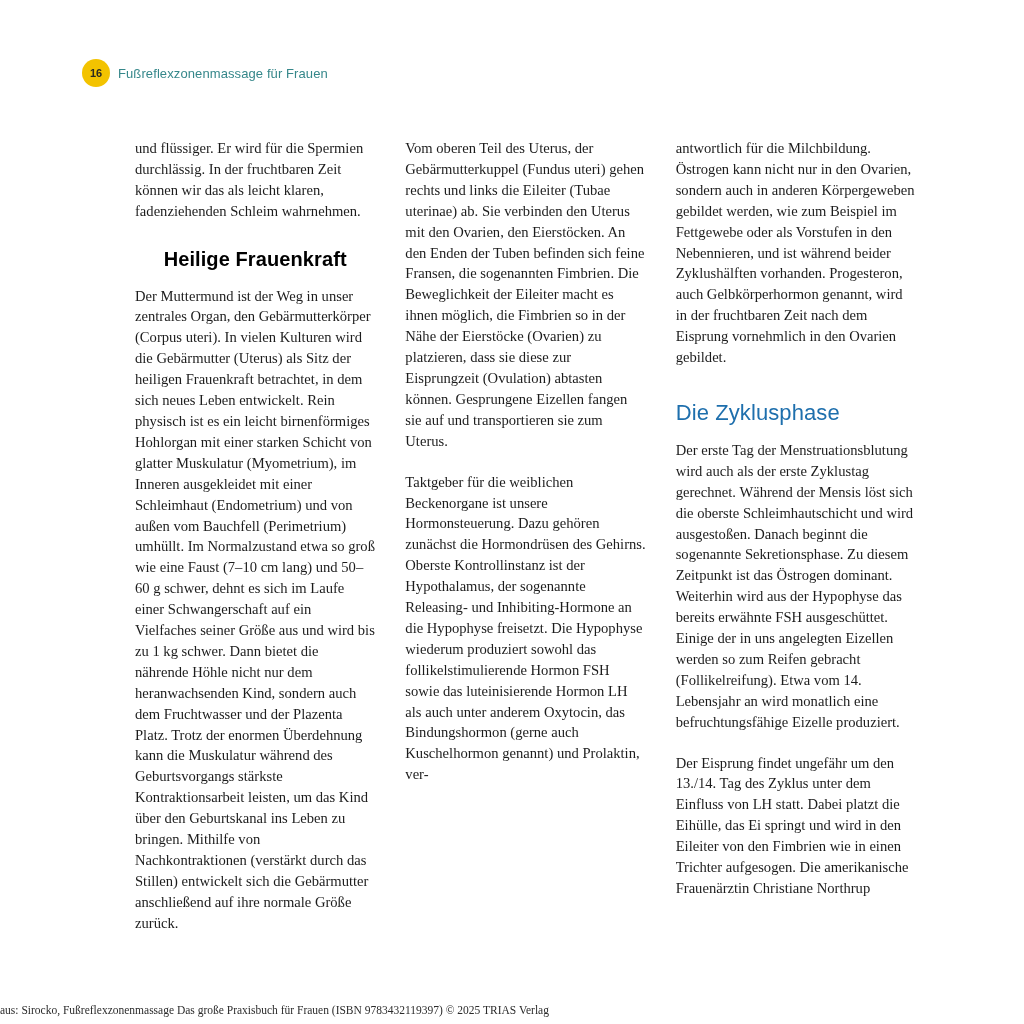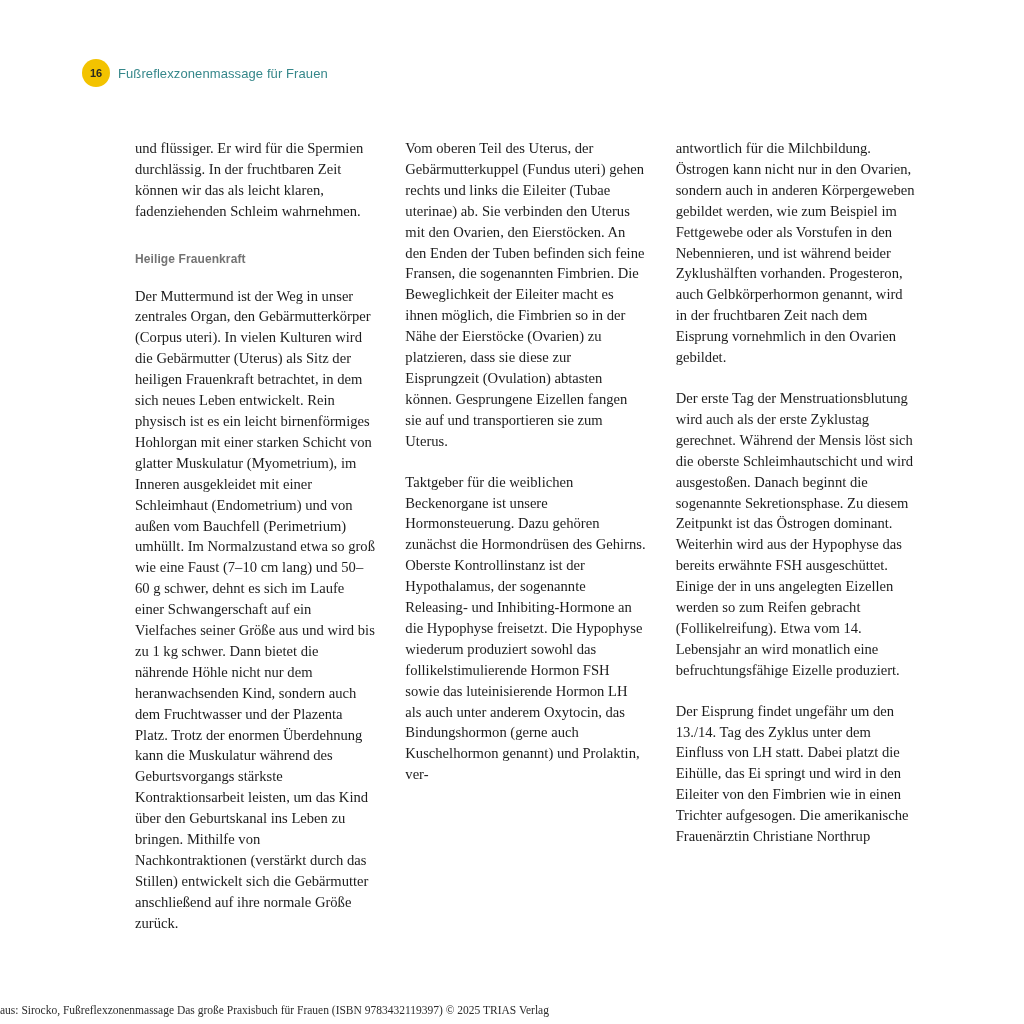--- a/index.html
+++ b/index.html
@@ -69,25 +69,26 @@
   }
   .col p {
     margin: 0 0 20px 0;
   }
   .col p:last-child {
     margin-bottom: 0;
     margin-top: 16px;
   }
   .section-heading {
     font-family: "Liberation Sans", "DejaVu Sans", sans-serif;
-    font-size: 12px;
+    font-size: 20px;
     font-weight: 600;
-    color: #737373;
+    color: #000000;
     margin: 27px 0 9px 0;
     letter-spacing: 0.1px;
+    text-align: center;
   }
   .chapter-heading {
     font-family: "Liberation Sans", "DejaVu Sans", sans-serif;
     font-size: 22px;
     font-weight: 500;
     color: #1e6fad;
     margin: 35px 0 16px 0;
     letter-spacing: 0.1px;
   }
 
@@ -120,20 +121,21 @@
       <p>Der Muttermund ist der Weg in unser zentrales Organ, den Gebärmutterkörper (Corpus uteri). In vielen Kulturen wird die Gebärmutter (Uterus) als Sitz der heiligen Frauenkraft betrachtet, in dem sich neues Leben entwickelt. Rein physisch ist es ein leicht birnenförmiges Hohlorgan mit einer starken Schicht von glatter Muskulatur (Myometrium), im Inneren ausgekleidet mit einer Schleimhaut (Endometrium) und von außen vom Bauchfell (Perimetrium) umhüllt. Im Normalzustand etwa so groß wie eine Faust (7–10 cm lang) und 50–60 g schwer, dehnt es sich im Laufe einer Schwangerschaft auf ein Vielfaches seiner Größe aus und wird bis zu 1 kg schwer. Dann bietet die nährende Höhle nicht nur dem heranwachsenden Kind, sondern auch dem Fruchtwasser und der Plazenta Platz. Trotz der enormen Überdehnung kann die Muskulatur während des Geburtsvorgangs stärkste Kontraktionsarbeit leisten, um das Kind über den Geburtskanal ins Leben zu bringen. Mithilfe von Nachkontraktionen (verstärkt durch das Stillen) entwickelt sich die Gebärmutter anschließend auf ihre normale Größe zurück.</p>
     </div>
 
     <div class="col">
       <p>Vom oberen Teil des Uterus, der Gebärmutterkuppel (Fundus uteri) gehen rechts und links die Eileiter (Tubae uterinae) ab. Sie verbinden den Uterus mit den Ovarien, den Eierstöcken. An den Enden der Tuben befinden sich feine Fransen, die sogenannten Fimbrien. Die Beweglichkeit der Eileiter macht es ihnen möglich, die Fimbrien so in der Nähe der Eierstöcke (Ovarien) zu platzieren, dass sie diese zur Eisprungzeit (Ovulation) abtasten können. Gesprungene Eizellen fangen sie auf und transportieren sie zum Uterus.</p>
       <p>Taktgeber für die weiblichen Beckenorgane ist unsere Hormonsteuerung. Dazu gehören zunächst die Hormondrüsen des Gehirns. Oberste Kontrollinstanz ist der Hypothalamus, der sogenannte Releasing- und Inhibiting-Hormone an die Hypophyse freisetzt. Die Hypophyse wiederum produziert sowohl das follikelstimulierende Hormon FSH sowie das luteinisierende Hormon LH als auch unter anderem Oxytocin, das Bindungshormon (gerne auch Kuschelhormon genannt) und Prolaktin, ver-</p>
     </div>
 
     <div class="col">
       <p>antwortlich für die Milchbildung. Östrogen kann nicht nur in den Ovarien, sondern auch in anderen Körpergeweben gebildet werden, wie zum Beispiel im Fettgewebe oder als Vorstufen in den Nebennieren, und ist während beider Zyklushälften vorhanden. Progesteron, auch Gelbkörperhormon genannt, wird in der fruchtbaren Zeit nach dem Eisprung vornehmlich in den Ovarien gebildet.</p>
+      <h2 class="chapter-heading">Die Zyklusphase</h2>
       <p>Der erste Tag der Menstruationsblutung wird auch als der erste Zyklustag gerechnet. Während der Mensis löst sich die oberste Schleimhautschicht und wird ausgestoßen. Danach beginnt die sogenannte Sekretionsphase. Zu diesem Zeitpunkt ist das Östrogen dominant. Weiterhin wird aus der Hypophyse das bereits erwähnte FSH ausgeschüttet. Einige der in uns angelegten Eizellen werden so zum Reifen gebracht (Follikelreifung). Etwa vom 14. Lebensjahr an wird monatlich eine befruchtungsfähige Eizelle produziert.</p>
       <p>Der Eisprung findet ungefähr um den 13./14. Tag des Zyklus unter dem Einfluss von LH statt. Dabei platzt die Eihülle, das Ei springt und wird in den Eileiter von den Fimbrien wie in einen Trichter aufgesogen. Die amerikanische Frauenärztin Christiane Northrup</p>
     </div>
 
   </div>
 
   <div class="footer">aus: Sirocko, Fußreflexzonenmassage Das große Praxisbuch für Frauen (ISBN 9783432119397) © 2025 TRIAS Verlag</div>
 
 </div>
 

